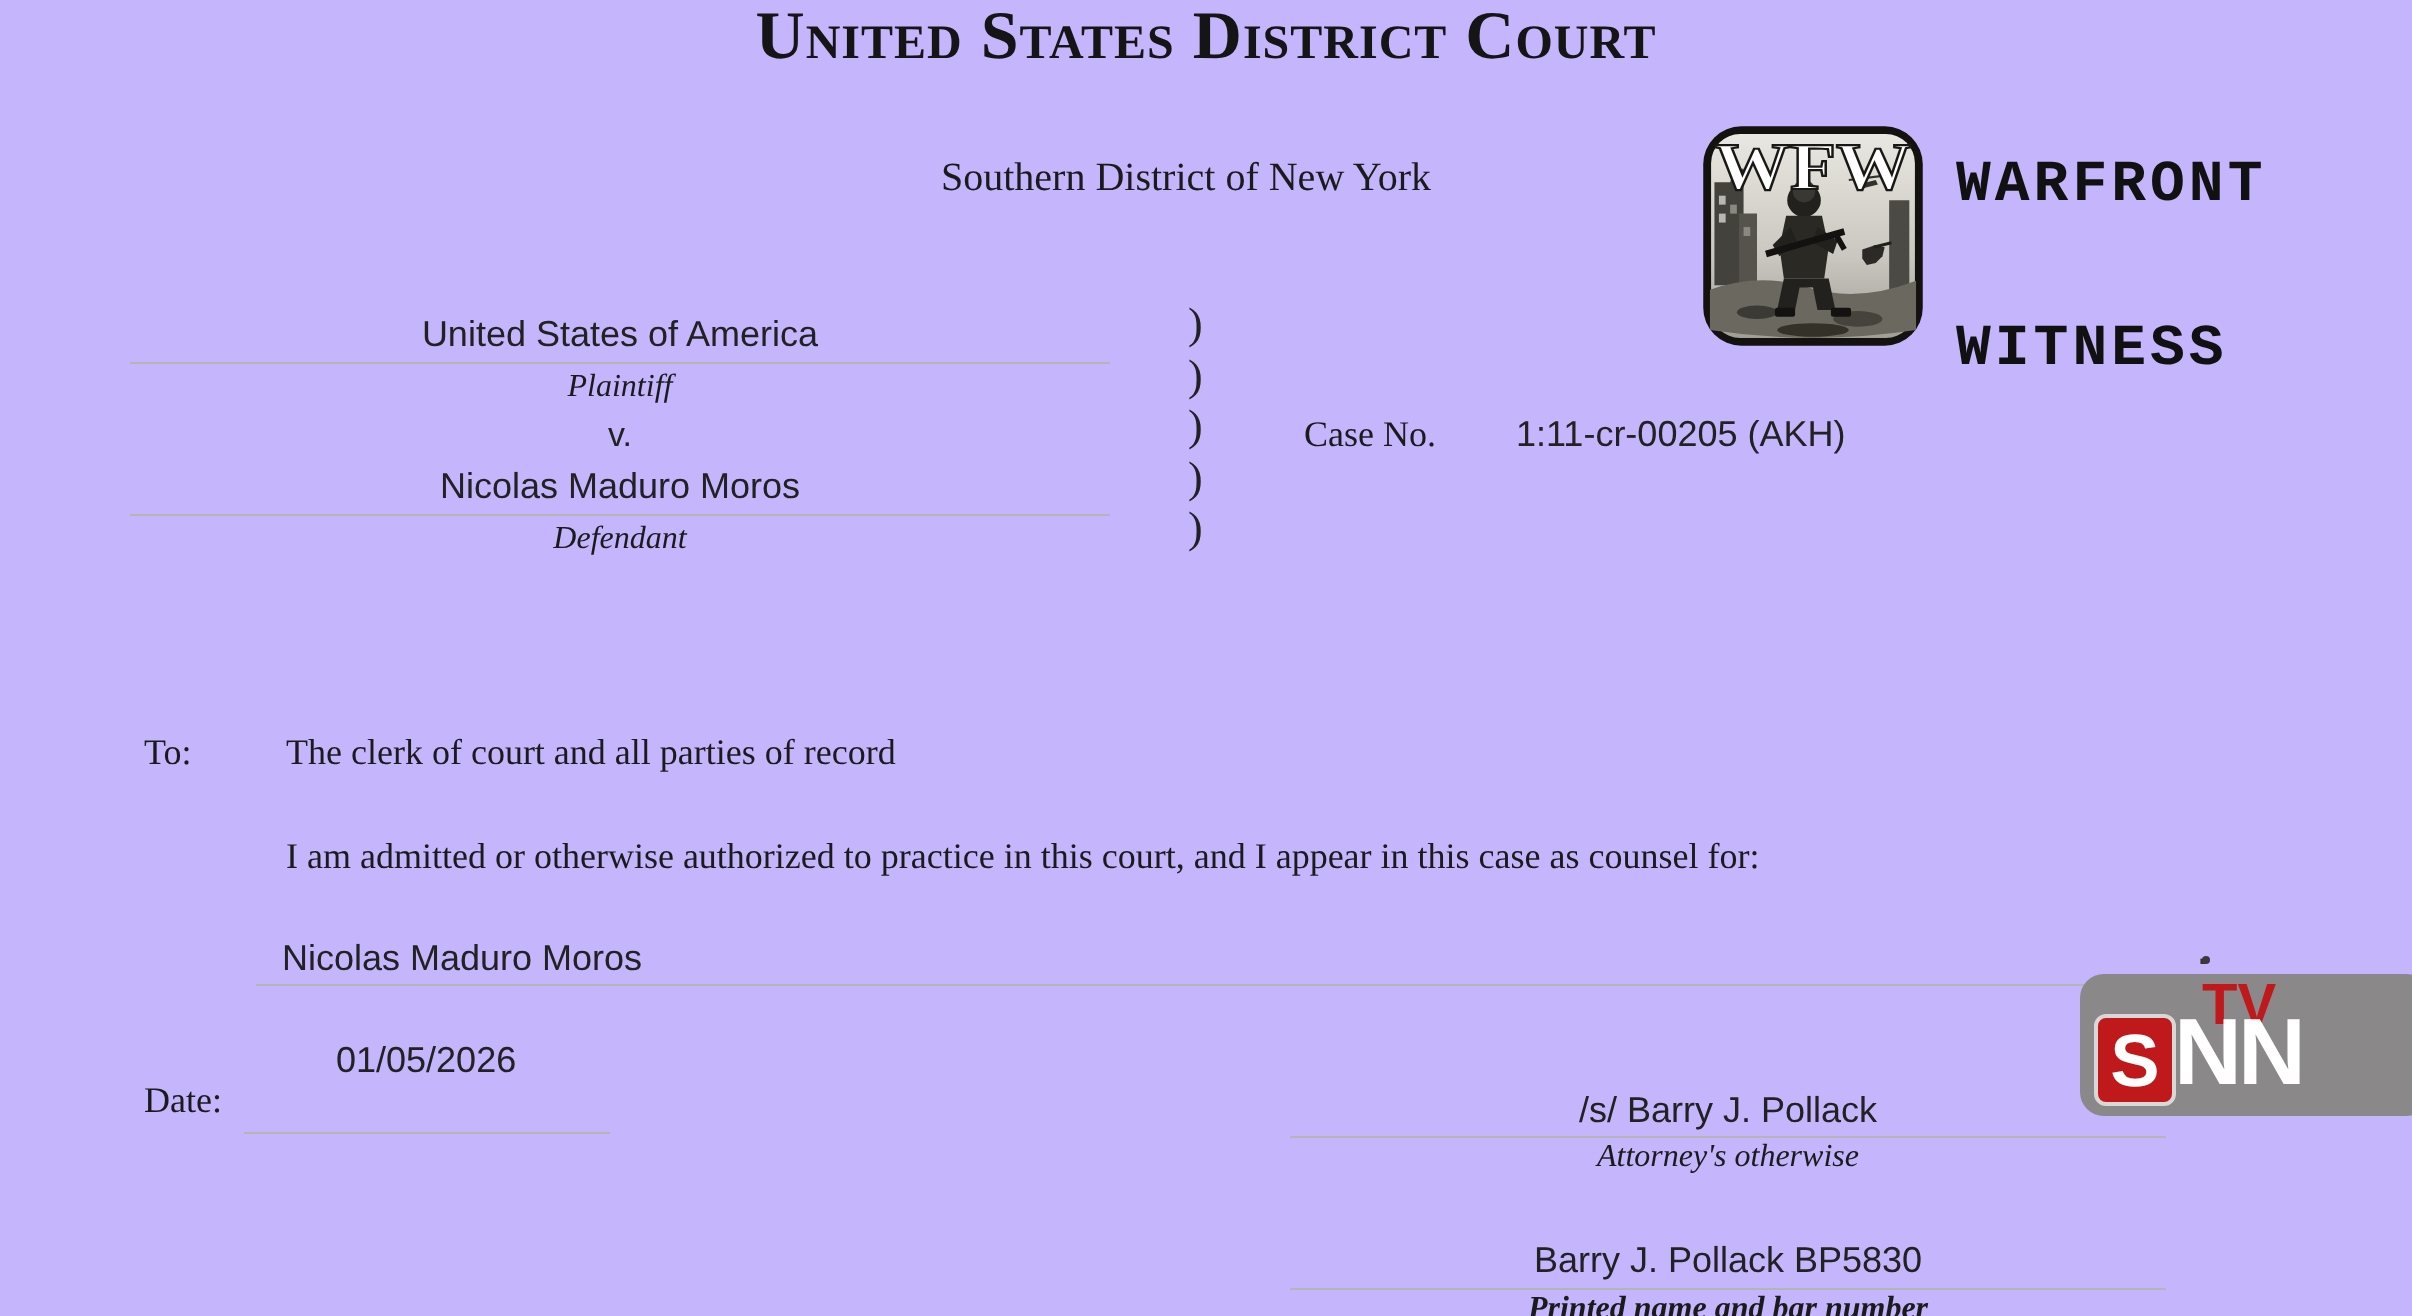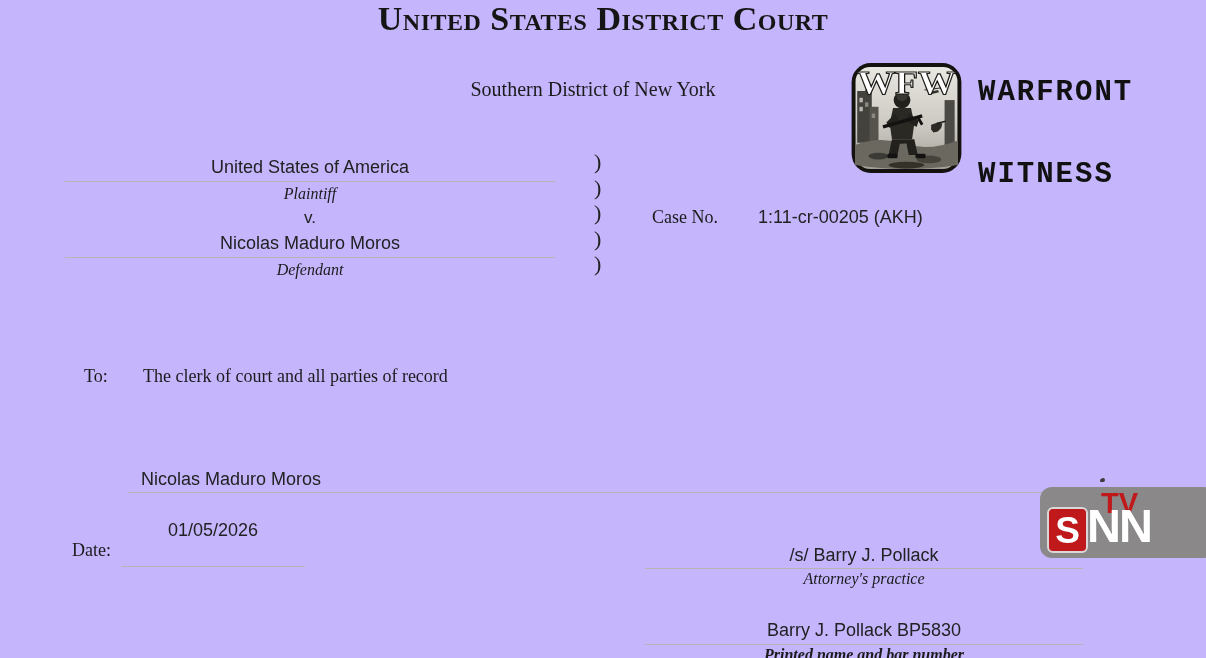--- a/index.html
+++ b/index.html
@@ -62,21 +62,21 @@
   .case-value {
     font-family: "Liberation Sans", "DejaVu Sans", sans-serif;
     font-size: 18px; margin-left: 40px; color: #222;
   }
 
   
   .doc-heading {
     position: absolute; top: 306px; left: 0; width: 100%;
     text-align: center; font-size: 19px; font-weight: 700; letter-spacing: 0.3px;
   }
-  .to-label   { position: absolute; left: 72px;  top: 366px; font-size: 18px; margin-left: 12px; }
+  .to-label   { position: absolute; left: 72px;  top: 366px; font-size: 18px; }
   .to-value   { position: absolute; left: 143px; top: 366px; font-size: 18px; }
   .statement  { position: absolute; left: 143px; top: 418px; font-size: 18px; }
   .counsel-underline {
     position: absolute; left: 128px; top: 492px; width: 920px;
     border-top: 1px solid #b5b5b5;
   }
   .counsel-name {
     position: absolute; left: 141px; top: 469px;
     font-family: "Liberation Sans", "DejaVu Sans", sans-serif;
     font-size: 18px; color: #222;
@@ -213,32 +213,33 @@
     <span>)</span>
     <span>)</span>
   </div>
   <div class="case-row">
     <span class="case-label serif">Case No.</span>
     <span class="case-value">1:11-cr-00205 (AKH)</span>
   </div>
 
   <div class="to-label serif">To:</div>
   <div class="to-value serif">The clerk of court and all parties of record</div>
+  <div class="statement serif">I am admitted or otherwise authorized to practice in this court, and I appear in this case as counsel for:</div>
   <div class="counsel-underline"></div>
   <div class="counsel-name">Nicolas Maduro Moros</div>
   <div class="trailing-period">.</div>
 
   <div class="date-label serif">Date:</div>
   <div class="date-underline"></div>
   <div class="date-value">01/05/2026</div>
 
   <div class="sig-block">
     <div class="sig-name">/s/ Barry J. Pollack</div>
     <div class="sig-line1"></div>
-    <div class="sig-caption1 serif">Attorney's practice</div>
+    <div class="sig-caption1 serif">Attorney's otherwise</div>
     <div class="printed-name">Barry J. Pollack BP5830</div>
     <div class="sig-line2"></div>
     <div class="sig-caption2 serif">Printed name and bar number</div>
   </div>
 
   <div class="page-dot"></div>
   <div class="snn-logo">
     <div class="snn-tv">TV</div>
     <div class="snn-nn">NN</div>
     <div class="snn-s">S</div>

